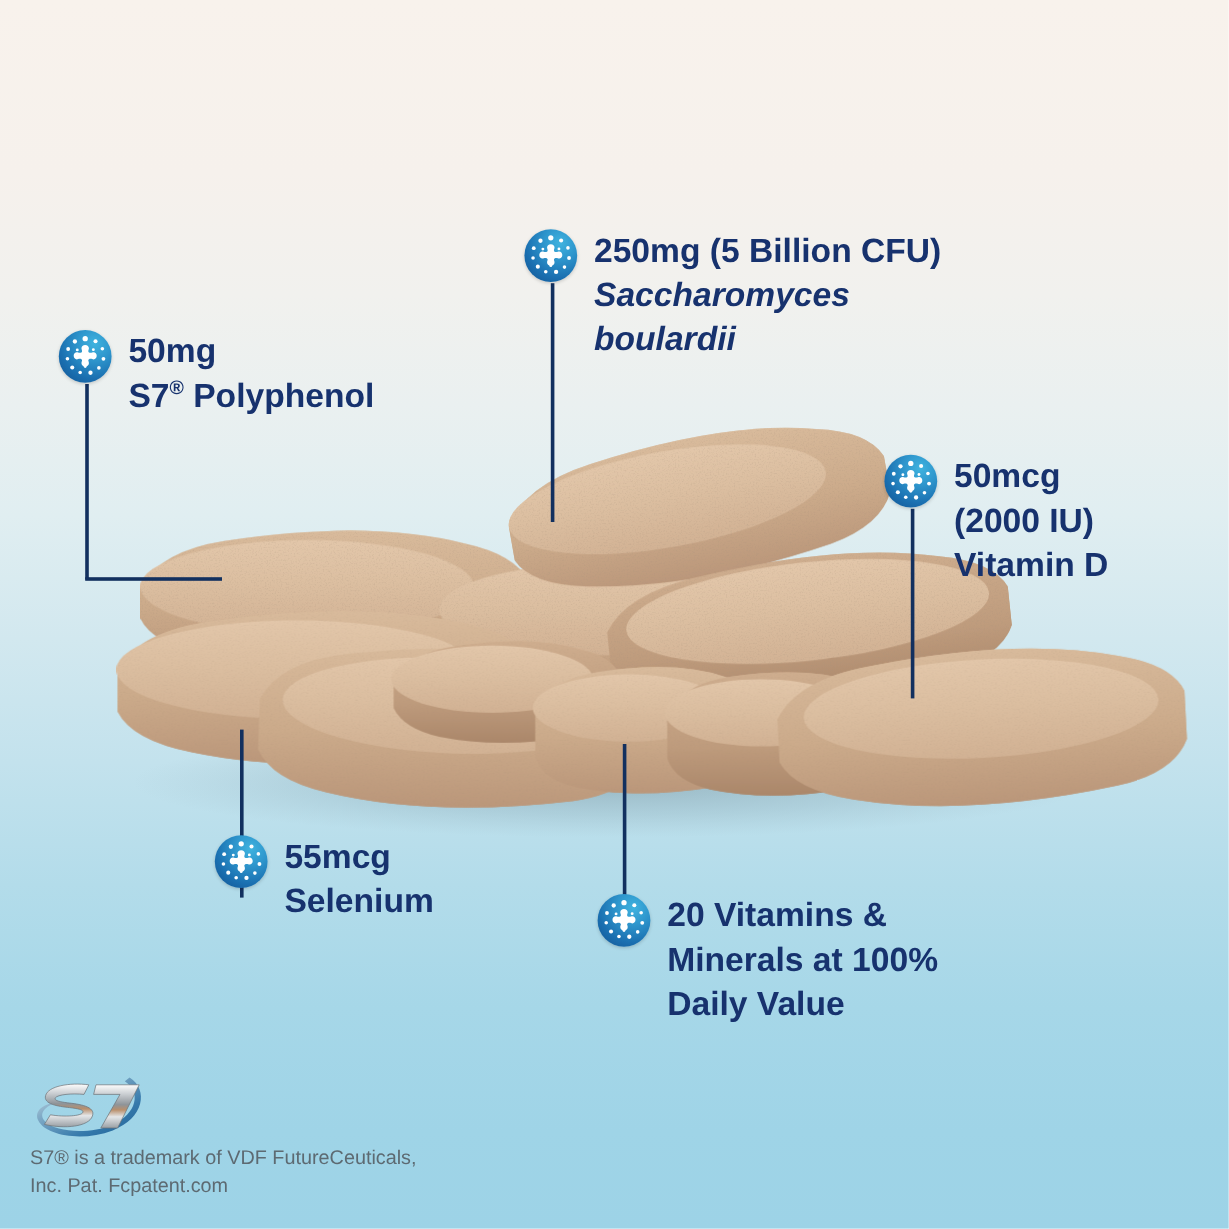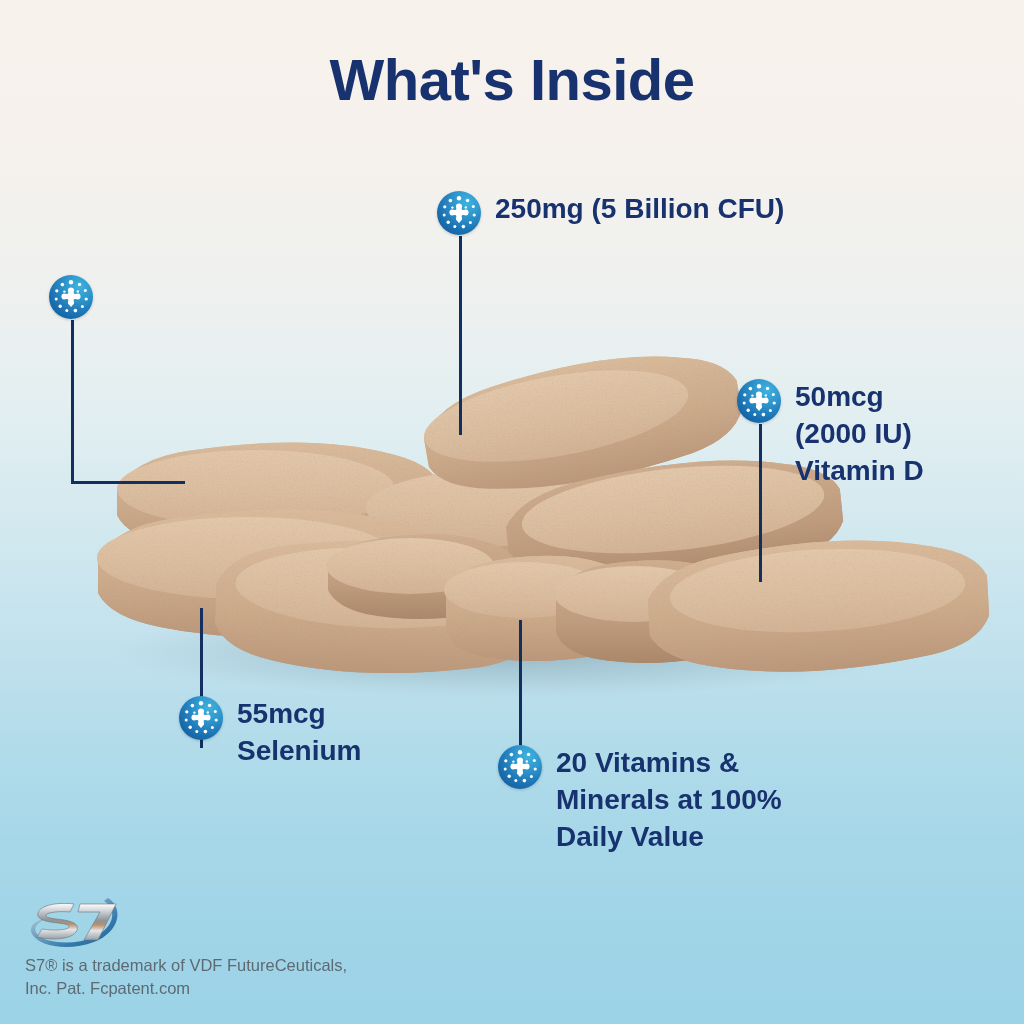--- a/index.html
+++ b/index.html
@@ -96,21 +96,20 @@
     white-space:pre-line;
   }
   #foot-left  { left:25px; top:954px; text-align:left; }
   #foot-right { right:22px; top:958px; text-align:right; }
 </style>
 </head>
 <body>
 
 <div id="stage">
 
-  <div id="title">What's Inside</div>
 
   <svg id="pile" viewBox="0 0 1024 1024" preserveAspectRatio="none" aria-hidden="true">
     <defs>
 
       <filter id="speck" x="-10%" y="-10%" width="120%" height="120%">
         <feTurbulence type="fractalNoise" baseFrequency="0.75" numOctaves="4" seed="7" result="n"></feTurbulence>
         <feColorMatrix in="n" type="matrix" values="0 0 0 0 0.38
                   0 0 0 0 0.28
                   0 0 0 0 0.20
                   0 0 0 0.62 -0.30" result="sp"></feColorMatrix>
@@ -240,20 +239,21 @@
           <circle cx="11.2" cy="31.2" r="1.7"></circle>
           <circle cx="7.2" cy="24" r="1.5"></circle>
           <circle cx="7.8" cy="15.8" r="1.6"></circle>
           <circle cx="13.4" cy="9.6" r="1.8"></circle>
           <circle cx="15.4" cy="16.6" r="1.2"></circle>
           <circle cx="28.8" cy="16.4" r="1.2"></circle>
           <circle cx="22" cy="30.4" r="1.2"></circle>
         </g>
       </svg>
     </div>
+    <div class="callout-text"><span>50mg</span><br><span>S7</span><span class="sup">®</span><span> Polyphenol</span></div>
   </div>
 
   <div class="callout" style="left:437px; top:191px;">
     <div class="bullet-icon">
       <svg viewBox="0 0 44 44">
         <g fill="#ffffff">
           <path d="M22 12.6c1.9 0 3.1 1.3 3.1 2.7 0 1-.5 1.7-.5 2.4 0 .8.9 1.3 1.9 1.3 1 0 1.7-.5 2.5-.5 1.4 0 2.6 1.2 2.6 3s-1.2 3-2.6 3c-.8 0-1.5-.5-2.5-.5-1 0-1.9.5-1.9 1.3 0 .7.5 1.4.5 2.4 0 1.4-1.2 2.7-3.1 2.7s-3.1-1.3-3.1-2.7c0-1 .5-1.7.5-2.4 0-.8-.9-1.3-1.9-1.3-1 0-1.7.5-2.5.5-1.4 0-2.6-1.2-2.6-3s1.2-3 2.6-3c.8 0 1.5.5 2.5.5 1 0 1.9-.5 1.9-1.3 0-.7-.5-1.4-.5-2.4 0-1.4 1.2-2.7 3.1-2.7z"></path>
           <circle cx="22" cy="7.2" r="2.2"></circle>
           <circle cx="30.6" cy="9.4" r="1.7"></circle>
           <circle cx="36.3" cy="15.6" r="1.5"></circle>
@@ -264,21 +264,22 @@
           <circle cx="11.2" cy="31.2" r="1.7"></circle>
           <circle cx="7.2" cy="24" r="1.5"></circle>
           <circle cx="7.8" cy="15.8" r="1.6"></circle>
           <circle cx="13.4" cy="9.6" r="1.8"></circle>
           <circle cx="15.4" cy="16.6" r="1.2"></circle>
           <circle cx="28.8" cy="16.4" r="1.2"></circle>
           <circle cx="22" cy="30.4" r="1.2"></circle>
         </g>
       </svg>
     </div>
-    <div class="callout-text"><span>250mg (5 Billion CFU)</span></div>
+    <div class="callout-text"><span>250mg (5 Billion CFU)</span><span class="ital">Saccharomyces
+boulardii</span></div>
   </div>
 
   <div class="callout" style="left:737px; top:379px;">
     <div class="bullet-icon">
       <svg viewBox="0 0 44 44">
         <g fill="#ffffff">
           <path d="M22 12.6c1.9 0 3.1 1.3 3.1 2.7 0 1-.5 1.7-.5 2.4 0 .8.9 1.3 1.9 1.3 1 0 1.7-.5 2.5-.5 1.4 0 2.6 1.2 2.6 3s-1.2 3-2.6 3c-.8 0-1.5-.5-2.5-.5-1 0-1.9.5-1.9 1.3 0 .7.5 1.4.5 2.4 0 1.4-1.2 2.7-3.1 2.7s-3.1-1.3-3.1-2.7c0-1 .5-1.7.5-2.4 0-.8-.9-1.3-1.9-1.3-1 0-1.7.5-2.5.5-1.4 0-2.6-1.2-2.6-3s1.2-3 2.6-3c.8 0 1.5.5 2.5.5 1 0 1.9-.5 1.9-1.3 0-.7-.5-1.4-.5-2.4 0-1.4 1.2-2.7 3.1-2.7z"></path>
           <circle cx="22" cy="7.2" r="2.2"></circle>
           <circle cx="30.6" cy="9.4" r="1.7"></circle>
           <circle cx="36.3" cy="15.6" r="1.5"></circle>

